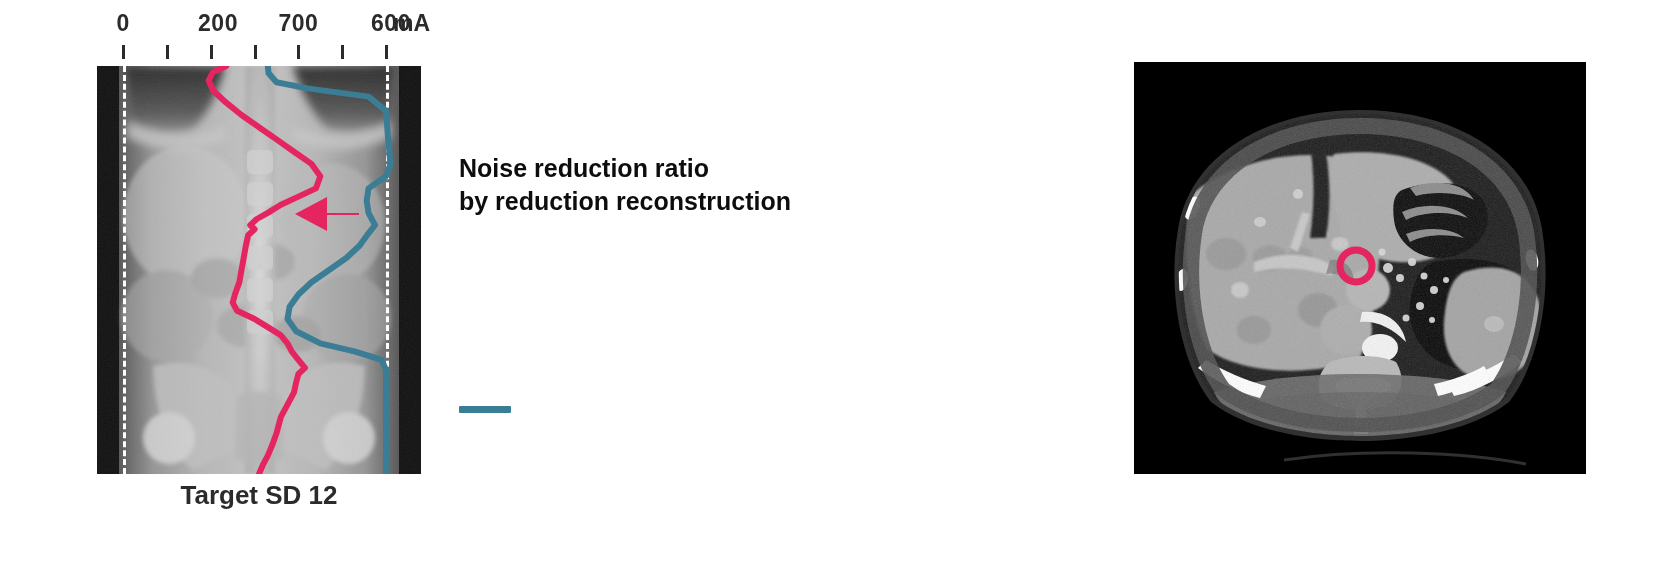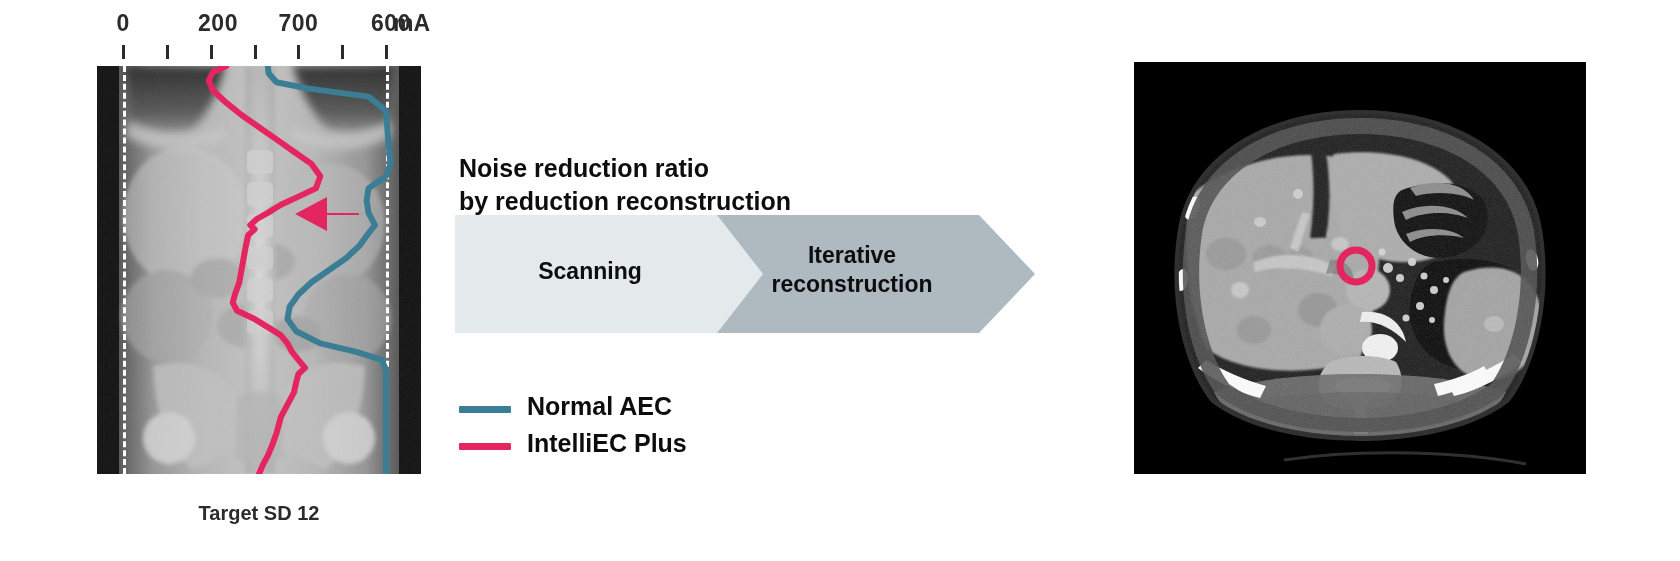--- a/index.html
+++ b/index.html
@@ -40,21 +40,21 @@
 
   .dash-line {
     position: absolute; top: 0; width: 0; height: 408px;
     border-left: 3px dashed #ffffff;
   }
 
   .curve-svg { position: absolute; inset: 0; width: 100%; height: 100%; }
 
   .caption {
     position: absolute; left: 0; top: 480px; width: 324px;
-    text-align: center; font-size: 20px; font-weight: bold; color: #2b2b2b; margin-top: 22px;
+    text-align: center; font-size: 26px; font-weight: bold; color: #2b2b2b;
   }
 
   
   .center-panel { position: absolute; left: 459px; top: 0; width: 660px; height: 561px; }
 
   .heading {
     position: absolute; left: 0; top: 140px; width: 620px;
     font-size: 25px; font-weight: bold; color: #0d0d0d;
     line-height: 1.30;
     margin-top: 12px;
@@ -207,40 +207,24 @@
     <div class="caption">Target SD 12</div>
   </div>
 
   <div class="center-panel">
 
     <div class="heading">
       <span class="heading-line">Noise reduction ratio</span>
       <span class="heading-line">by reduction reconstruction</span>
     </div>
 
-    <div class="process-banner">
-      <svg class="banner-svg" viewBox="0 0 580 118" preserveAspectRatio="none">
-        <path id="stage1Shape" d="M0 0 L262 0 L308 59 L262 118 L0 118 Z" fill="#e4e9eb"></path>
-        <path id="stage2Shape" d="M262 0 L524 0 L580 59 L524 118 L262 118 L308 59 Z" fill="#afb9c0"></path>
-      </svg>
-      <div class="banner-label label-scanning">Scanning</div>
-      <div class="banner-label label-iterative">
-        <span>Iterative</span><br>
-        <span>reconstruction</span>
-      </div>
-    </div>
 
     <div class="legend">
       <div class="legend-row">
         <span class="legend-swatch" id="sw0" style="background: rgb(59, 125, 149);"></span>
-        <span class="legend-text">Normal AEC</span>
-      </div>
-      <div class="legend-row">
-        <span class="legend-swatch" id="sw1" style="background: rgb(229, 37, 95);"></span>
-        <span class="legend-text">IntelliEC Plus</span>
       </div>
     </div>
   </div>
 
   <div class="ct-panel">
     <div class="ct-img">
       <svg class="ct-svg" viewBox="0 0 452 412" preserveAspectRatio="none">
         <defs>
           <filter id="ctGrain">
             <feTurbulence type="fractalNoise" baseFrequency="1.1" numOctaves="4" result="n"></feTurbulence>

